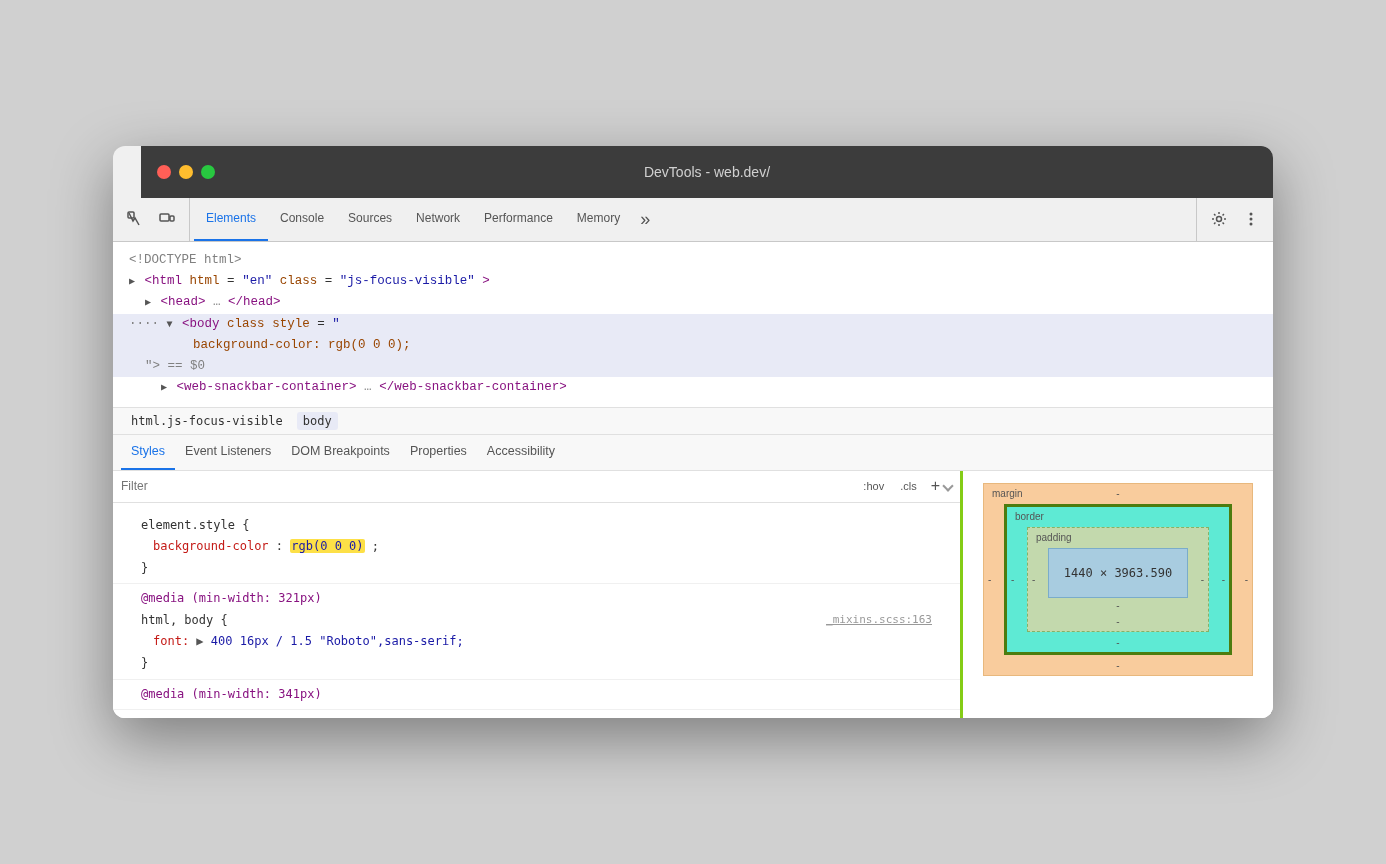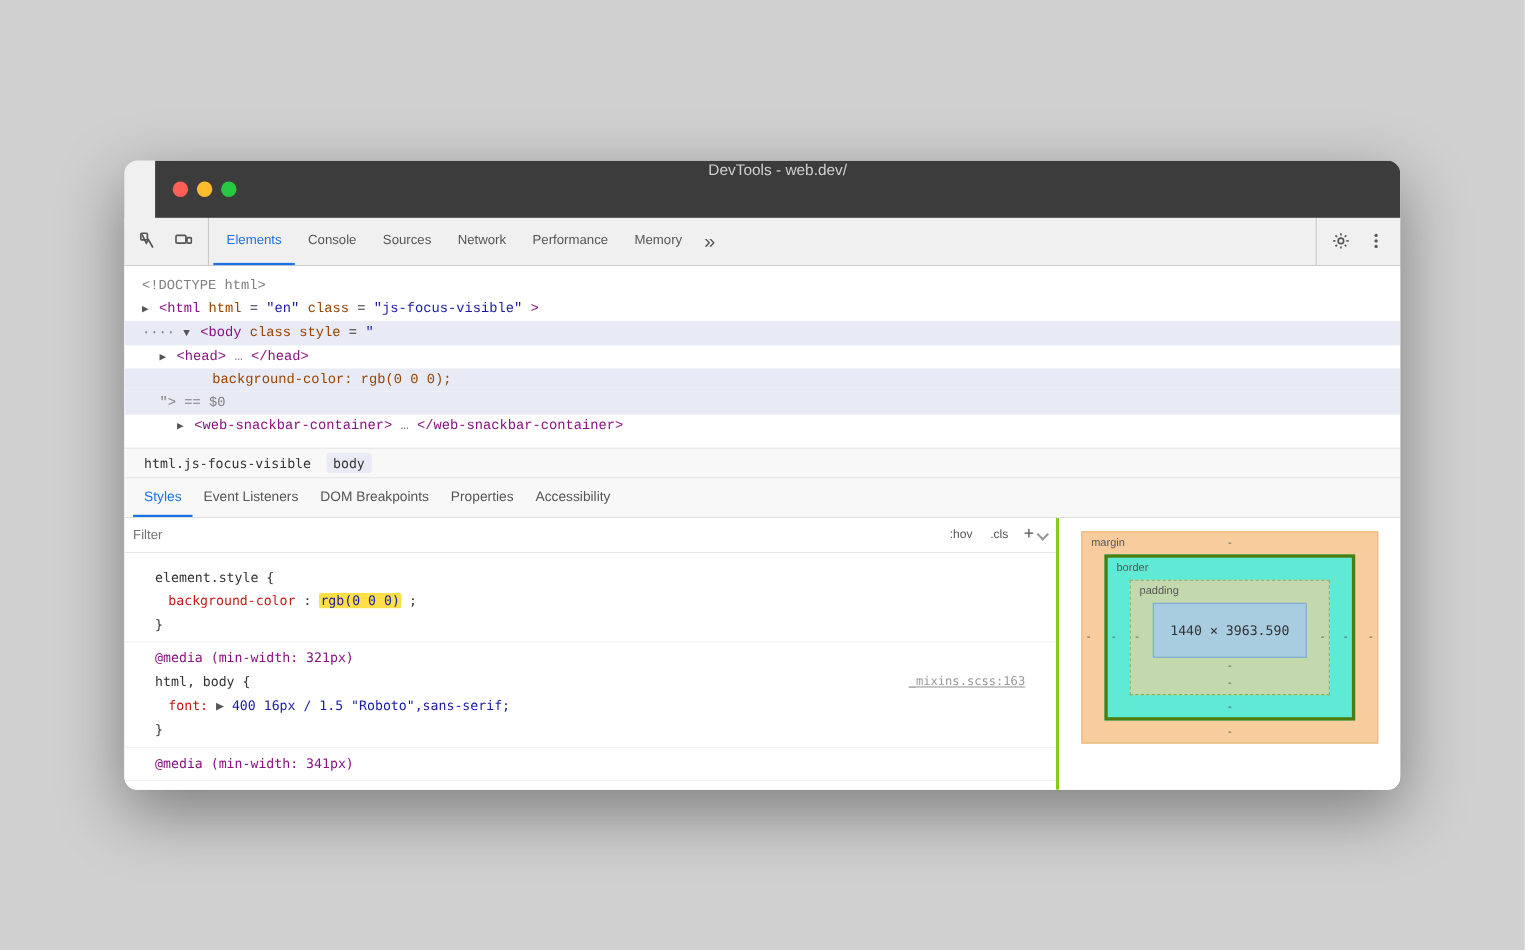--- a/index.html
+++ b/index.html
@@ -18,20 +18,21 @@
       overflow: hidden;
       box-shadow: 0 20px 60px rgba(0,0,0,0.4);
       background: #f0f0f0;
     }
 
     
     .title-bar {
       background: #3c3c3c;
       height: 52px;
       display: flex;
+      align-items: center;
       padding: 0 16px;
       position: relative;
       margin-left: 28px;
     }
     .traffic-lights {
       display: flex;
       gap: 8px;
       align-items: center;
     }
     .traffic-light {
@@ -431,37 +432,37 @@
         <span class="dom-text"> </span>
         <span class="dom-attr">html</span>
         <span class="dom-text">=</span>
         <span class="dom-attr-val">"en"</span>
         <span class="dom-text"> </span>
         <span class="dom-attr">class</span>
         <span class="dom-text">=</span>
         <span class="dom-attr-val">"js-focus-visible"</span>
         <span class="dom-tag">&gt;</span>
       </div>
+      <div class="dom-line" style="padding-left:32px;">
+        <span class="dom-triangle">▶</span>
+        <span class="dom-tag">&lt;head&gt;</span>
+        <span class="dom-gray">…</span>
+        <span class="dom-tag">&lt;/head&gt;</span>
+      </div>
       <div class="dom-line selected">
         <span class="dom-gray">····</span>
         <span class="dom-triangle">▼</span>
         <span class="dom-tag">&lt;body</span>
         <span class="dom-text"> </span>
         <span class="dom-attr">class</span>
         <span class="dom-text"> </span>
         <span class="dom-attr">style</span>
         <span class="dom-text">=</span>
         <span class="dom-attr-val">"</span>
       </div>
-      <div class="dom-line" style="padding-left:32px;">
-        <span class="dom-triangle">▶</span>
-        <span class="dom-tag">&lt;head&gt;</span>
-        <span class="dom-gray">…</span>
-        <span class="dom-tag">&lt;/head&gt;</span>
-      </div>
       <div class="dom-line selected" style="padding-left:80px;">
         <span class="dom-attr">background-color: rgb(0 0 0);</span>
       </div>
       <div class="dom-line selected" style="padding-left:32px;">
         <span class="dom-gray">"&gt; == $0</span>
       </div>
       <div class="dom-line" style="padding-left:48px;">
         <span class="dom-triangle">▶</span>
         <span class="dom-tag">&lt;web-snackbar-container&gt;</span>
         <span class="dom-gray">…</span>

